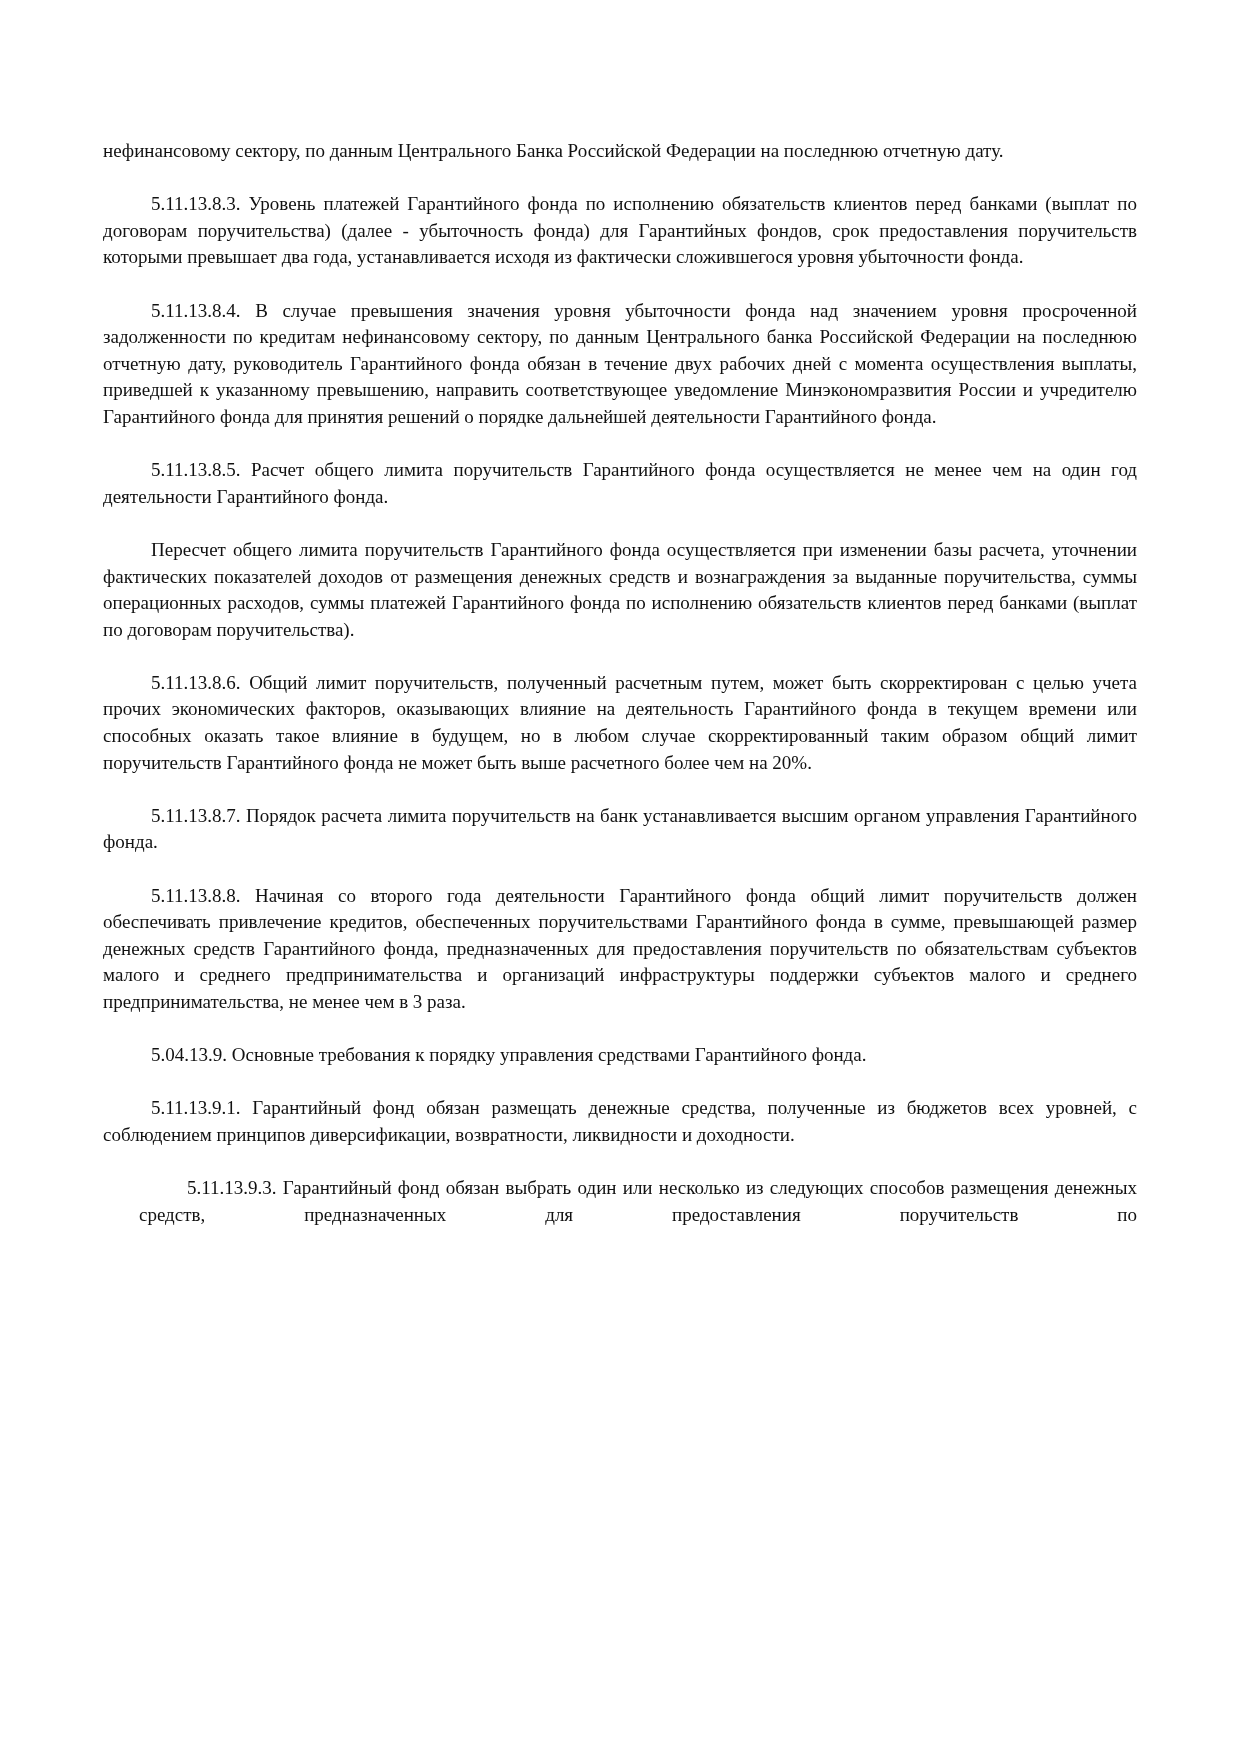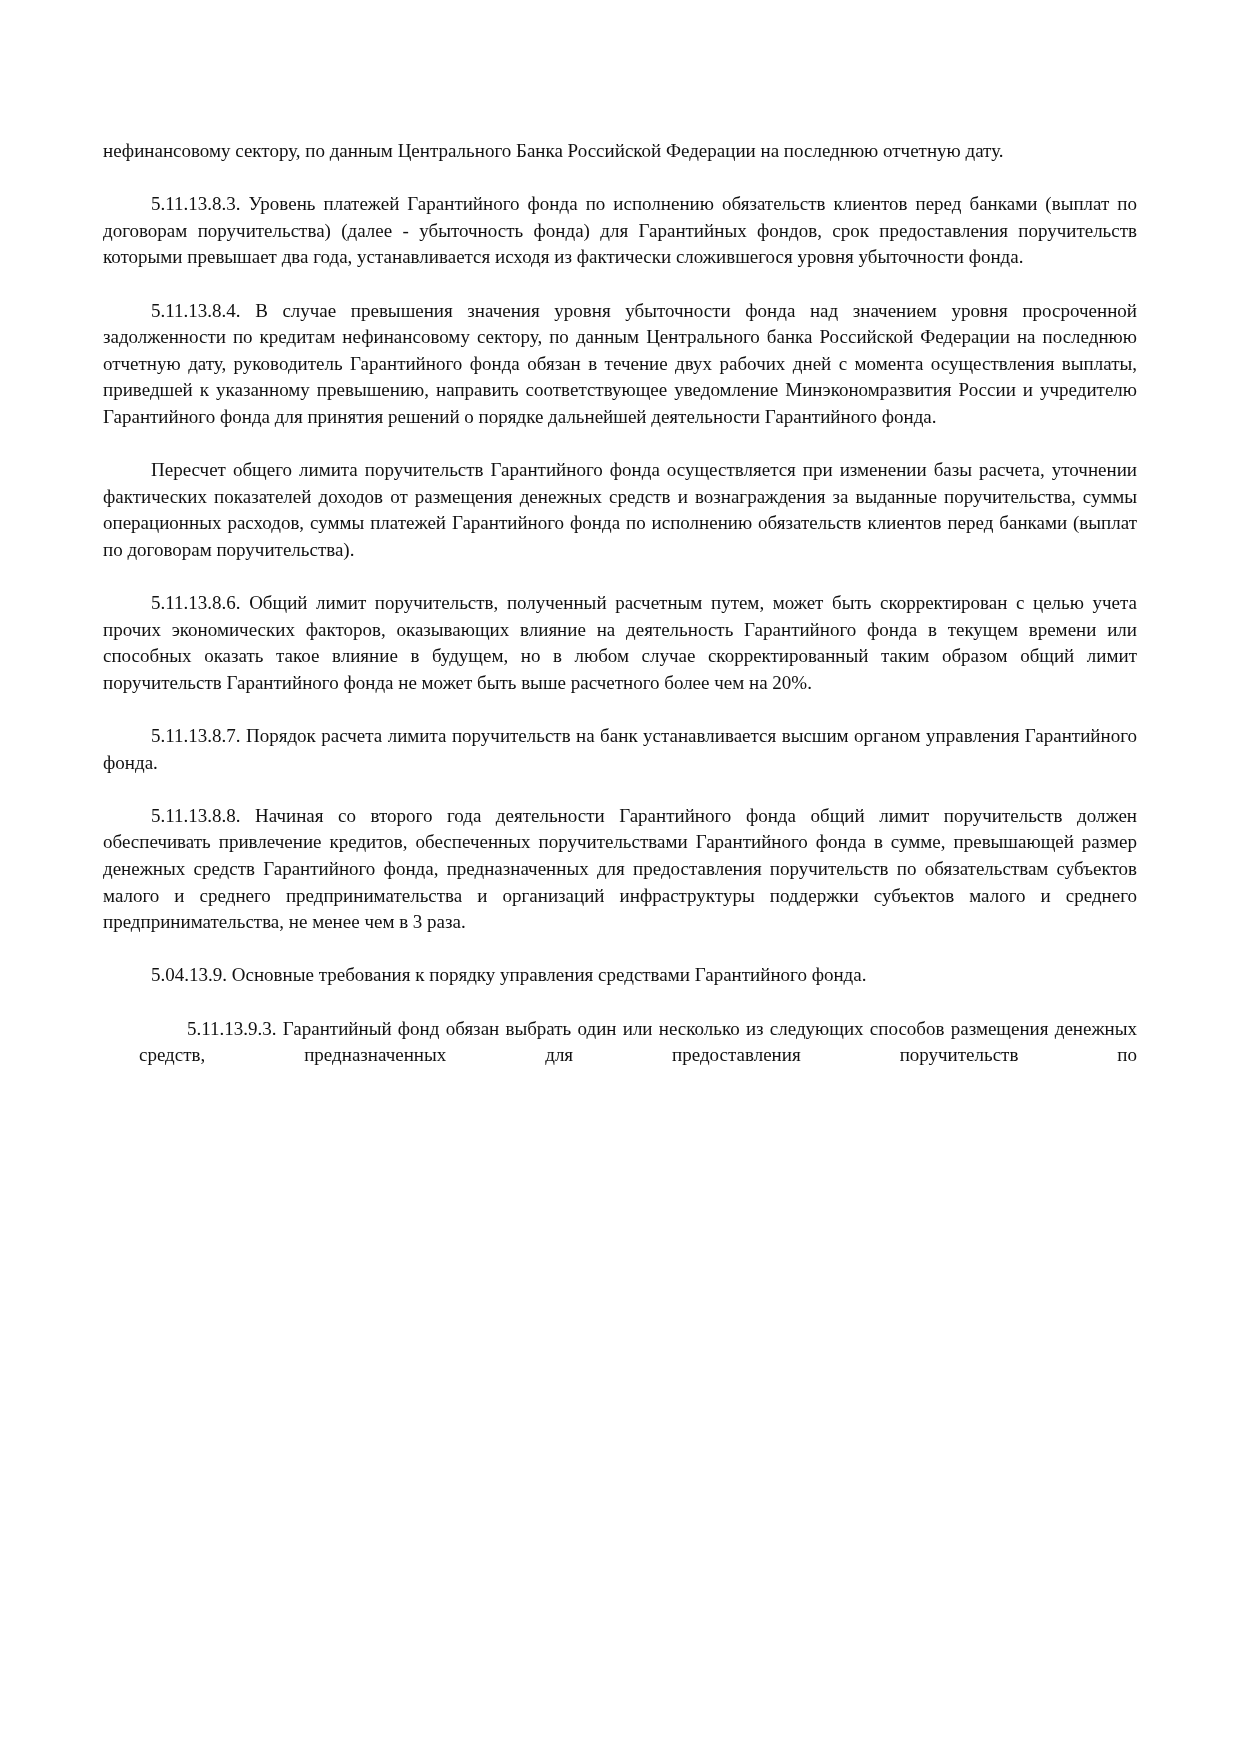--- a/index.html
+++ b/index.html
@@ -34,19 +34,21 @@
     margin-left: 36px;
   }
 </style>
 </head>
 <body>
 
 <div class="page">
   <p class="para no-indent">нефинансовому сектору, по данным Центрального Банка Российской Федерации на последнюю отчетную дату.</p>
   <p class="para">5.11.13.8.3. Уровень платежей Гарантийного фонда по исполнению обязательств клиентов перед банками (выплат по договорам поручительства) (далее - убыточность фонда) для Гарантийных фондов, срок предоставления поручительств которыми превышает два года, устанавливается исходя из фактически сложившегося уровня убыточности фонда.</p>
   <p class="para">5.11.13.8.4. В случае превышения значения уровня убыточности фонда над значением уровня просроченной задолженности по кредитам нефинансовому сектору, по данным Центрального банка Российской Федерации на последнюю отчетную дату, руководитель Гарантийного фонда обязан в течение двух рабочих дней с момента осуществления выплаты, приведшей к указанному превышению, направить соответствующее уведомление Минэкономразвития России и учредителю Гарантийного фонда для принятия решений о порядке дальнейшей деятельности Гарантийного фонда.</p>
+  <p class="para">5.11.13.8.5. Расчет общего лимита поручительств Гарантийного фонда осуществляется не менее чем на один год деятельности Гарантийного фонда.</p>
   <p class="para">Пересчет общего лимита поручительств Гарантийного фонда осуществляется при изменении базы расчета, уточнении фактических показателей доходов от размещения денежных средств и вознаграждения за выданные поручительства, суммы операционных расходов, суммы платежей Гарантийного фонда по исполнению обязательств клиентов перед банками (выплат по договорам поручительства).</p>
   <p class="para">5.11.13.8.6. Общий лимит поручительств, полученный расчетным путем, может быть скорректирован с целью учета прочих экономических факторов, оказывающих влияние на деятельность Гарантийного фонда в текущем времени или способных оказать такое влияние в будущем, но в любом случае скорректированный таким образом общий лимит поручительств Гарантийного фонда не может быть выше расчетного более чем на 20%.</p>
   <p class="para">5.11.13.8.7. Порядок расчета лимита поручительств на банк устанавливается высшим органом управления Гарантийного фонда.</p>
   <p class="para">5.11.13.8.8. Начиная со второго года деятельности Гарантийного фонда общий лимит поручительств должен обеспечивать привлечение кредитов, обеспеченных поручительствами Гарантийного фонда в сумме, превышающей размер денежных средств Гарантийного фонда, предназначенных для предоставления поручительств по обязательствам субъектов малого и среднего предпринимательства и организаций инфраструктуры поддержки субъектов малого и среднего предпринимательства, не менее чем в 3 раза.</p>
   <p class="para">5.04.13.9. Основные требования к порядку управления средствами Гарантийного фонда.</p>
+  <p class="para">5.11.13.9.1. Гарантийный фонд обязан размещать денежные средства, полученные из бюджетов всех уровней, с соблюдением принципов диверсификации, возвратности, ликвидности и доходности.</p>
   <p class="para justify-last">5.11.13.9.3. Гарантийный фонд обязан выбрать один или несколько из следующих способов размещения денежных средств, предназначенных для предоставления поручительств по</p>
 </div>
 
 </body></html>

